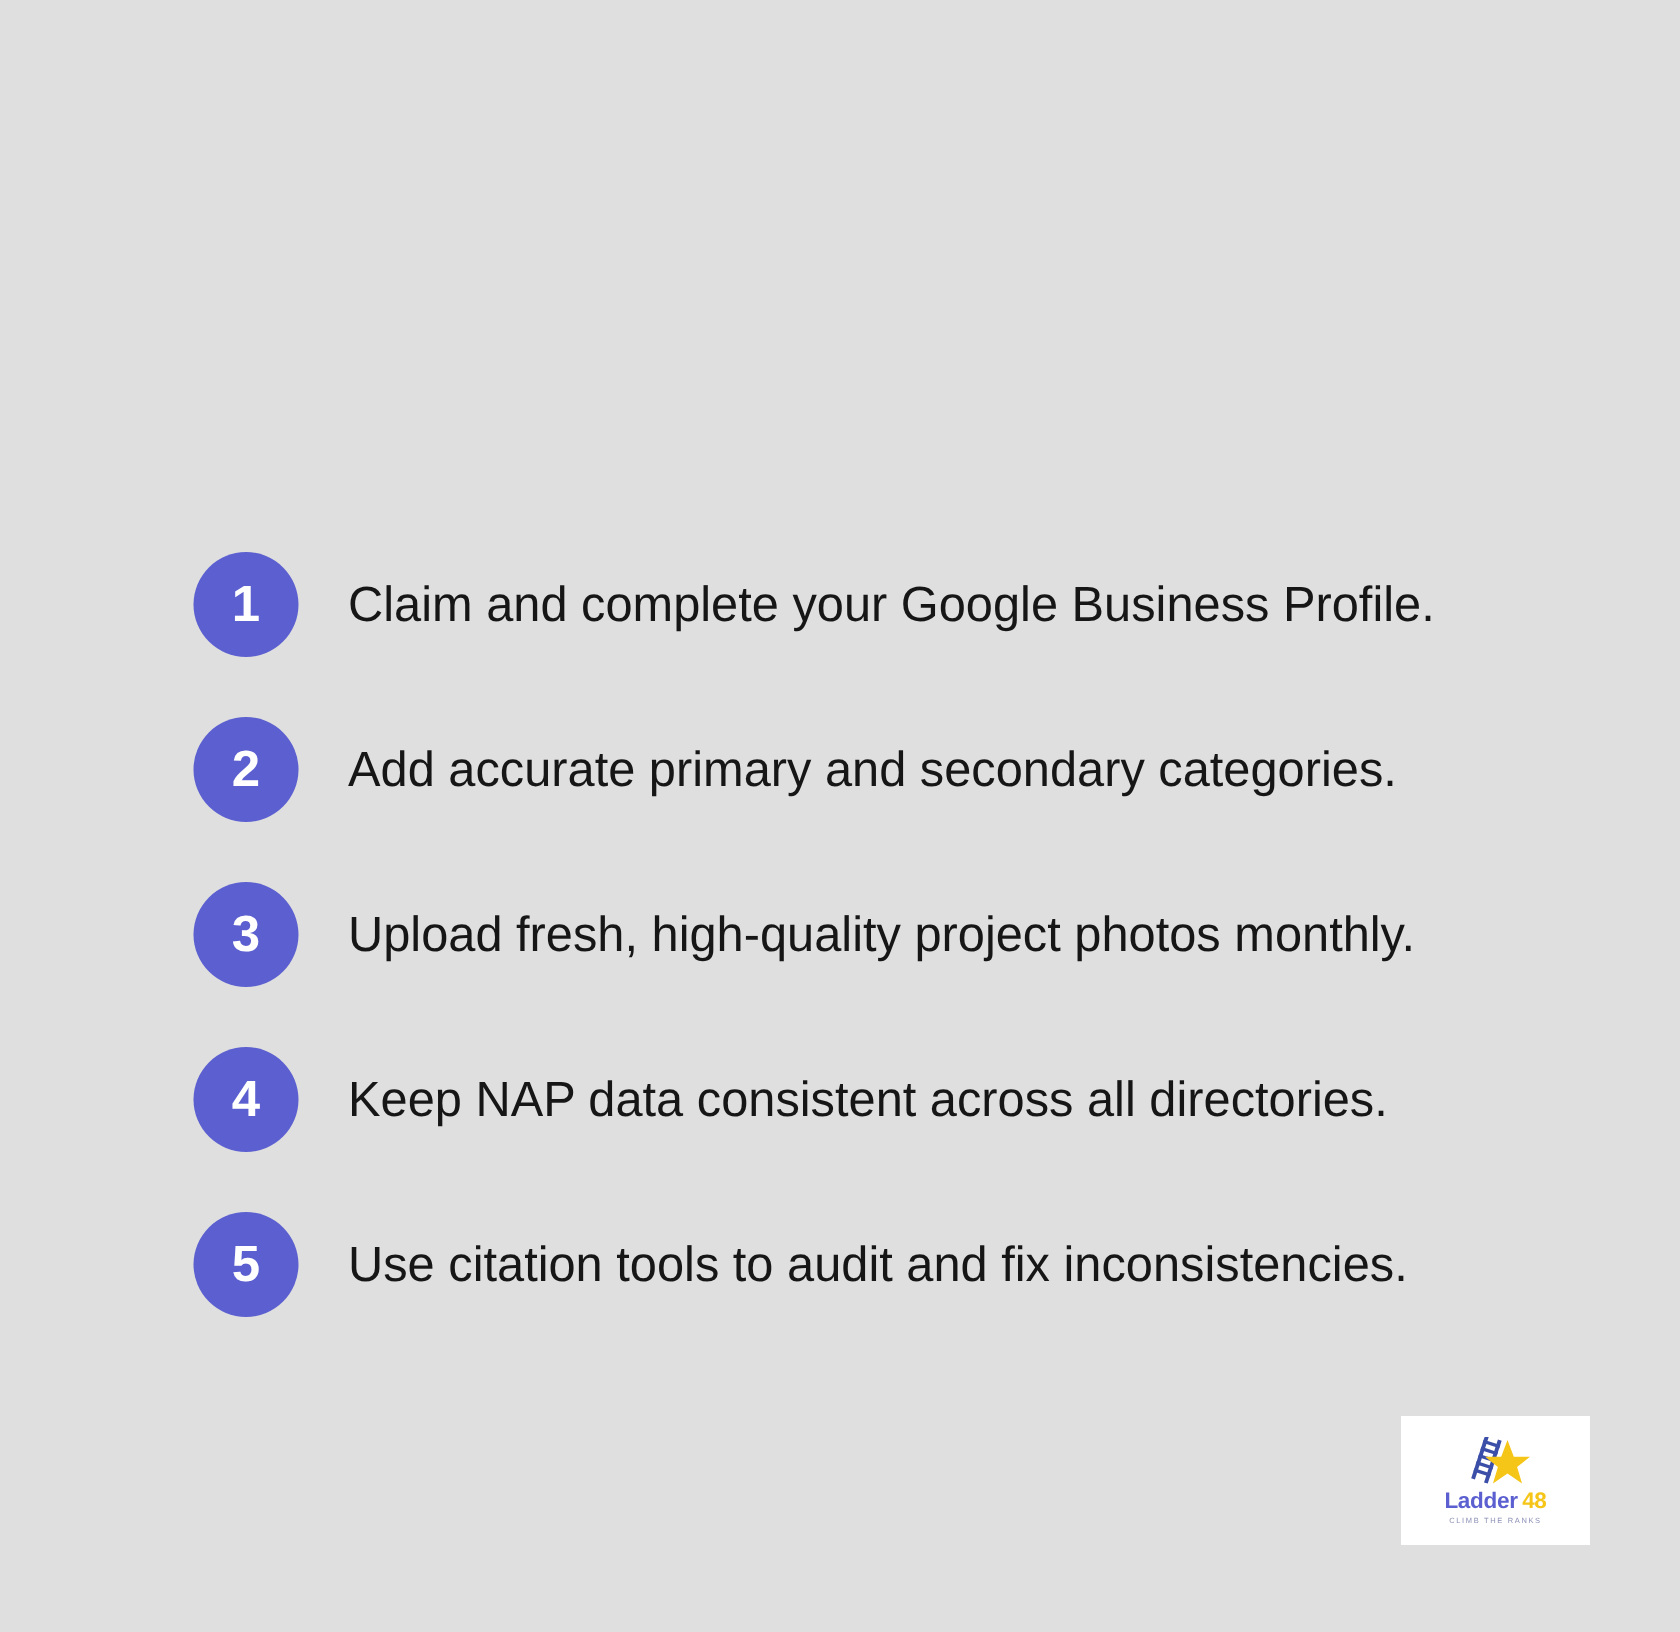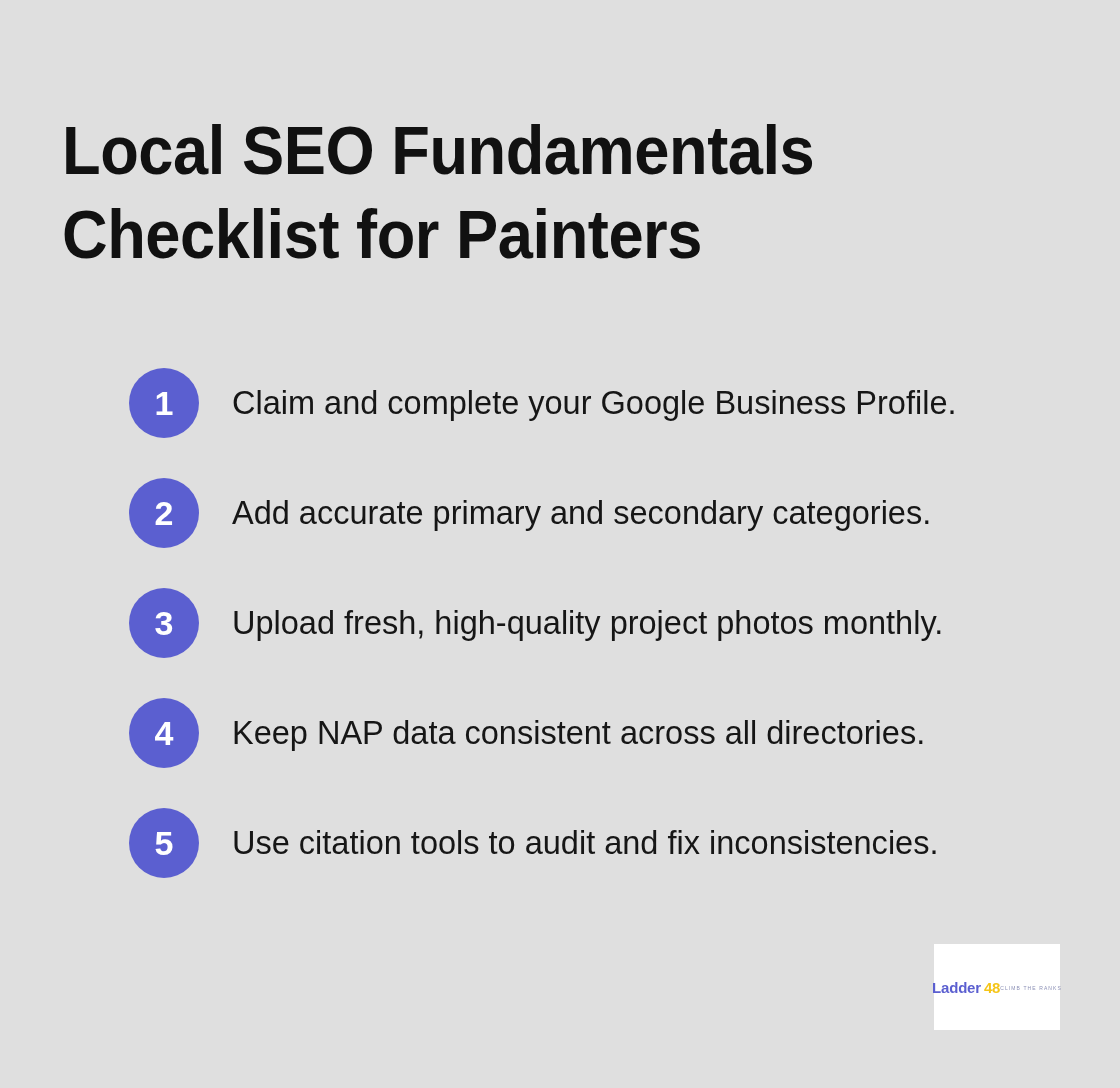--- a/index.html
+++ b/index.html
@@ -89,21 +89,21 @@
 
   
   .logo-card {
     position: absolute;
     left: 934px;
     top: 944px;
     width: 126px;
     height: 86px;
     background: #ffffff;
     display: flex;
-    flex-direction: row;
+    flex-direction: column;
     align-items: center;
     justify-content: center;
     box-sizing: border-box;
   }
   .logo-mark {
     width: 46px;
     height: 33px;
     display: block;
   }
   .logo-wordmark {
@@ -125,24 +125,20 @@
     letter-spacing: 1.1px;
     color: #8b8fb5;
     white-space: nowrap;
   }
 </style>
 </head>
 <body>
 
 <div class="infographic">
 
-  <div class="title-block">
-    <div class="title-line">Local SEO Fundamentals</div>
-    <div class="title-line">Checklist for Painters</div>
-  </div>
 
   <div class="checklist">
 
     <div class="check-item">
       <div class="badge">1</div>
       <div class="item-text">Claim and complete your Google Business Profile.</div>
     </div>
 
     <div class="check-item">
       <div class="badge">2</div>

